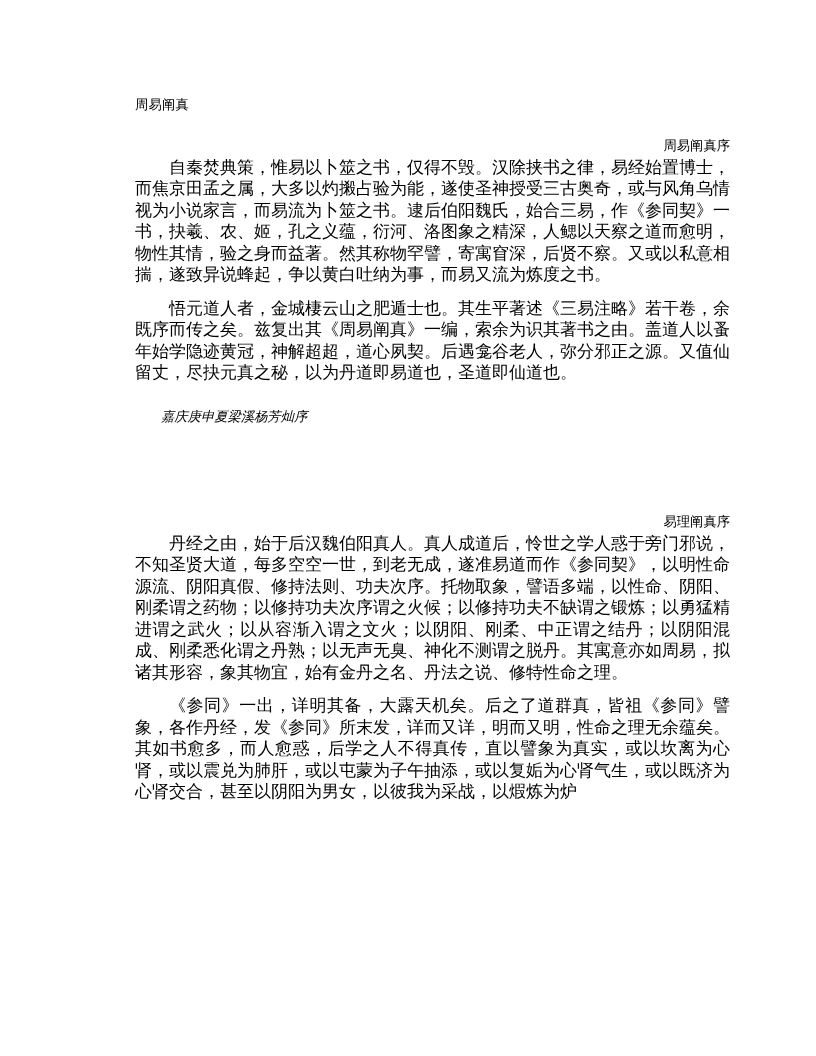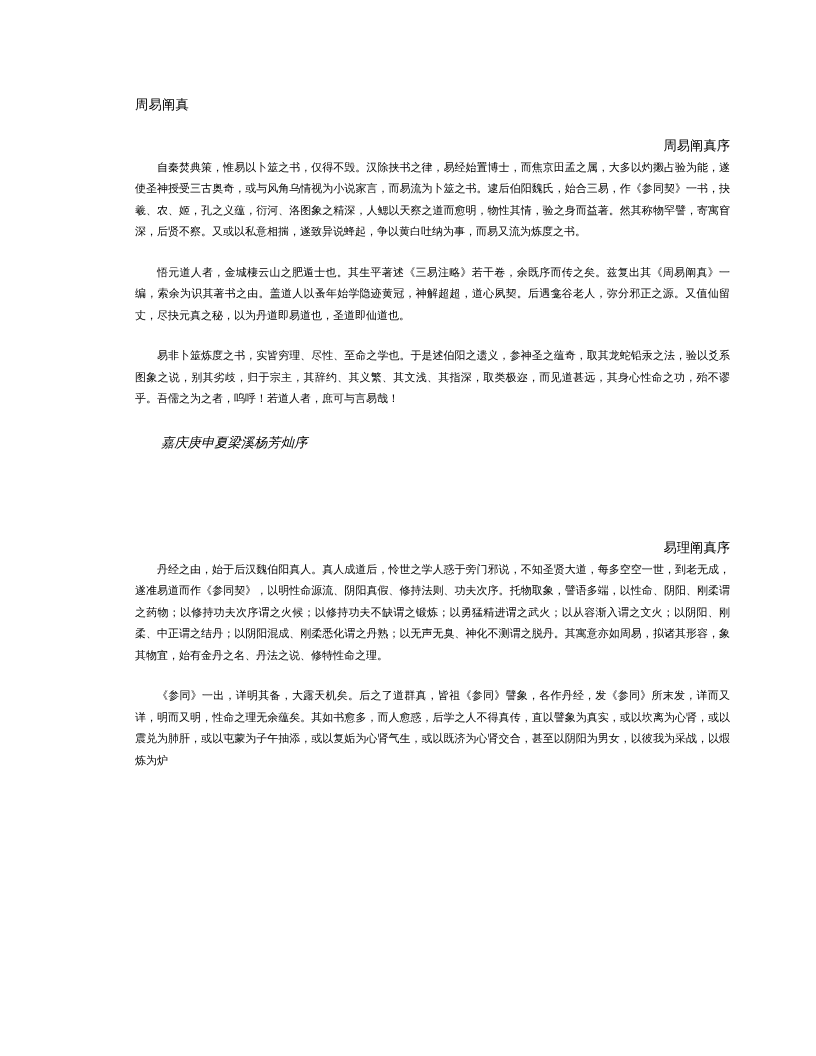--- a/index.html
+++ b/index.html
@@ -37,31 +37,31 @@
   }
   .section-heading {
     font-size: 13.3px;
     line-height: 21.5px;
     margin: 0;
     padding-left: 26px;
     font-weight: normal;
     text-align: right;
   }
   p.body-text {
-    font-size: 11px;
+    font-size: 17px;
     line-height: 21.5px;
     margin: 0;
     text-align: justify;
     text-justify: inter-ideograph;
     text-indent: 2em;
     letter-spacing: 0;
     word-break: break-all;
   }
   p.body-text.gap {
-    margin-top: 19px;
+    margin-top: 12px;
     font-family: Liberation Serif, serif;
   }
   p.signature {
     font-size: 13.3px;
     line-height: 21.5px;
     margin: 0;
     padding-left: 26px;
     text-indent: 0;
     text-align: left;
   }
@@ -84,21 +84,20 @@
 
     <h1 class="doc-title">周易阐真</h1>
 
     <div>
       <h2 class="section-heading">周易阐真序</h2>
 
       <p class="body-text">自秦焚典策，惟易以卜筮之书，仅得不毁。汉除挟书之律，易经始置博士，而焦京田孟之属，大多以灼摋占验为能，遂使圣神授受三古奥奇，或与风角乌情视为小说家言，而易流为卜筮之书。逮后伯阳魏氏，始合三易，作《参同契》一书，抉羲、农、姬，孔之义蕴，衍河、洛图象之精深，人鳃以天察之道而愈明，物性其情，验之身而益著。然其称物罕譬，寄寓窅深，后贤不察。又或以私意相揣，遂致异说蜂起，争以黄白吐纳为事，而易又流为炼度之书。</p>
 
       <p class="body-text gap">悟元道人者，金城棲云山之肥遁士也。其生平著述《三易注略》若干卷，余既序而传之矣。兹复出其《周易阐真》一编，索余为识其著书之由。盖道人以蚤年始学隐迹黄冠，神解超超，道心夙契。后遇龛谷老人，弥分邪正之源。又值仙留丈，尽抉元真之秘，以为丹道即易道也，圣道即仙道也。</p>
 
-      <p class="body-text gap">易非卜筮炼度之书，实皆穷理、尽性、至命之学也。于是述伯阳之遗义，参神圣之蕴奇，取其龙蛇铅汞之法，验以爻系图象之说，别其劣歧，归于宗主，其辞约、其义繁、其文浅、其指深，取类极迩，而见道甚远，其身心性命之功，殆不谬乎。吾儒之为之者，呜呼！若道人者，庶可与言易哉！</p>
 
 
 
 
       <div class="sig-block">
         <p class="signature">嘉庆庚申夏梁溪杨芳灿序</p>
       </div>
     </div>
 
     <div class="section-gap"></div>

